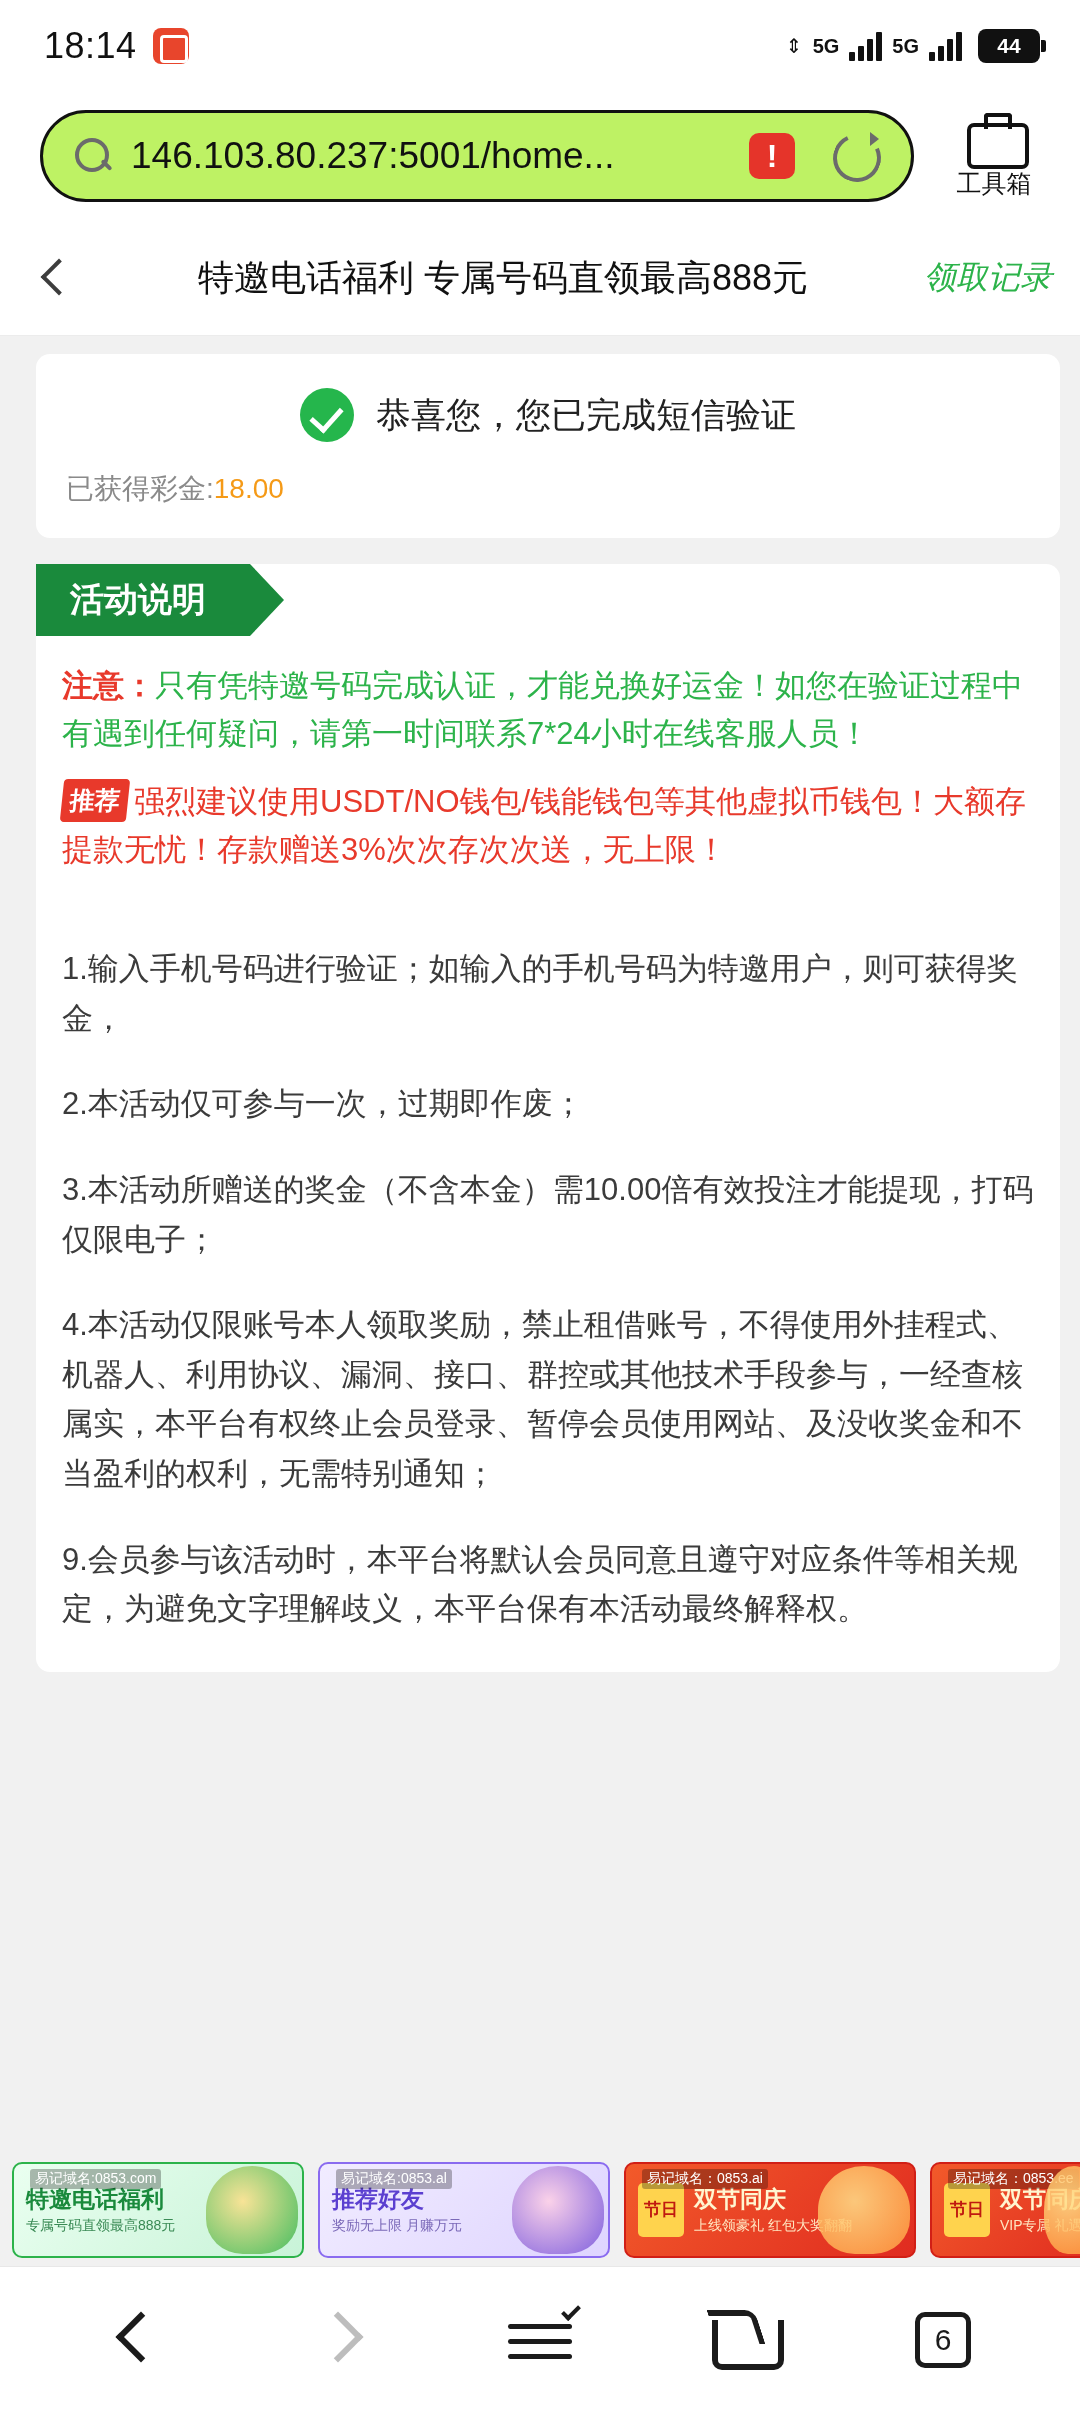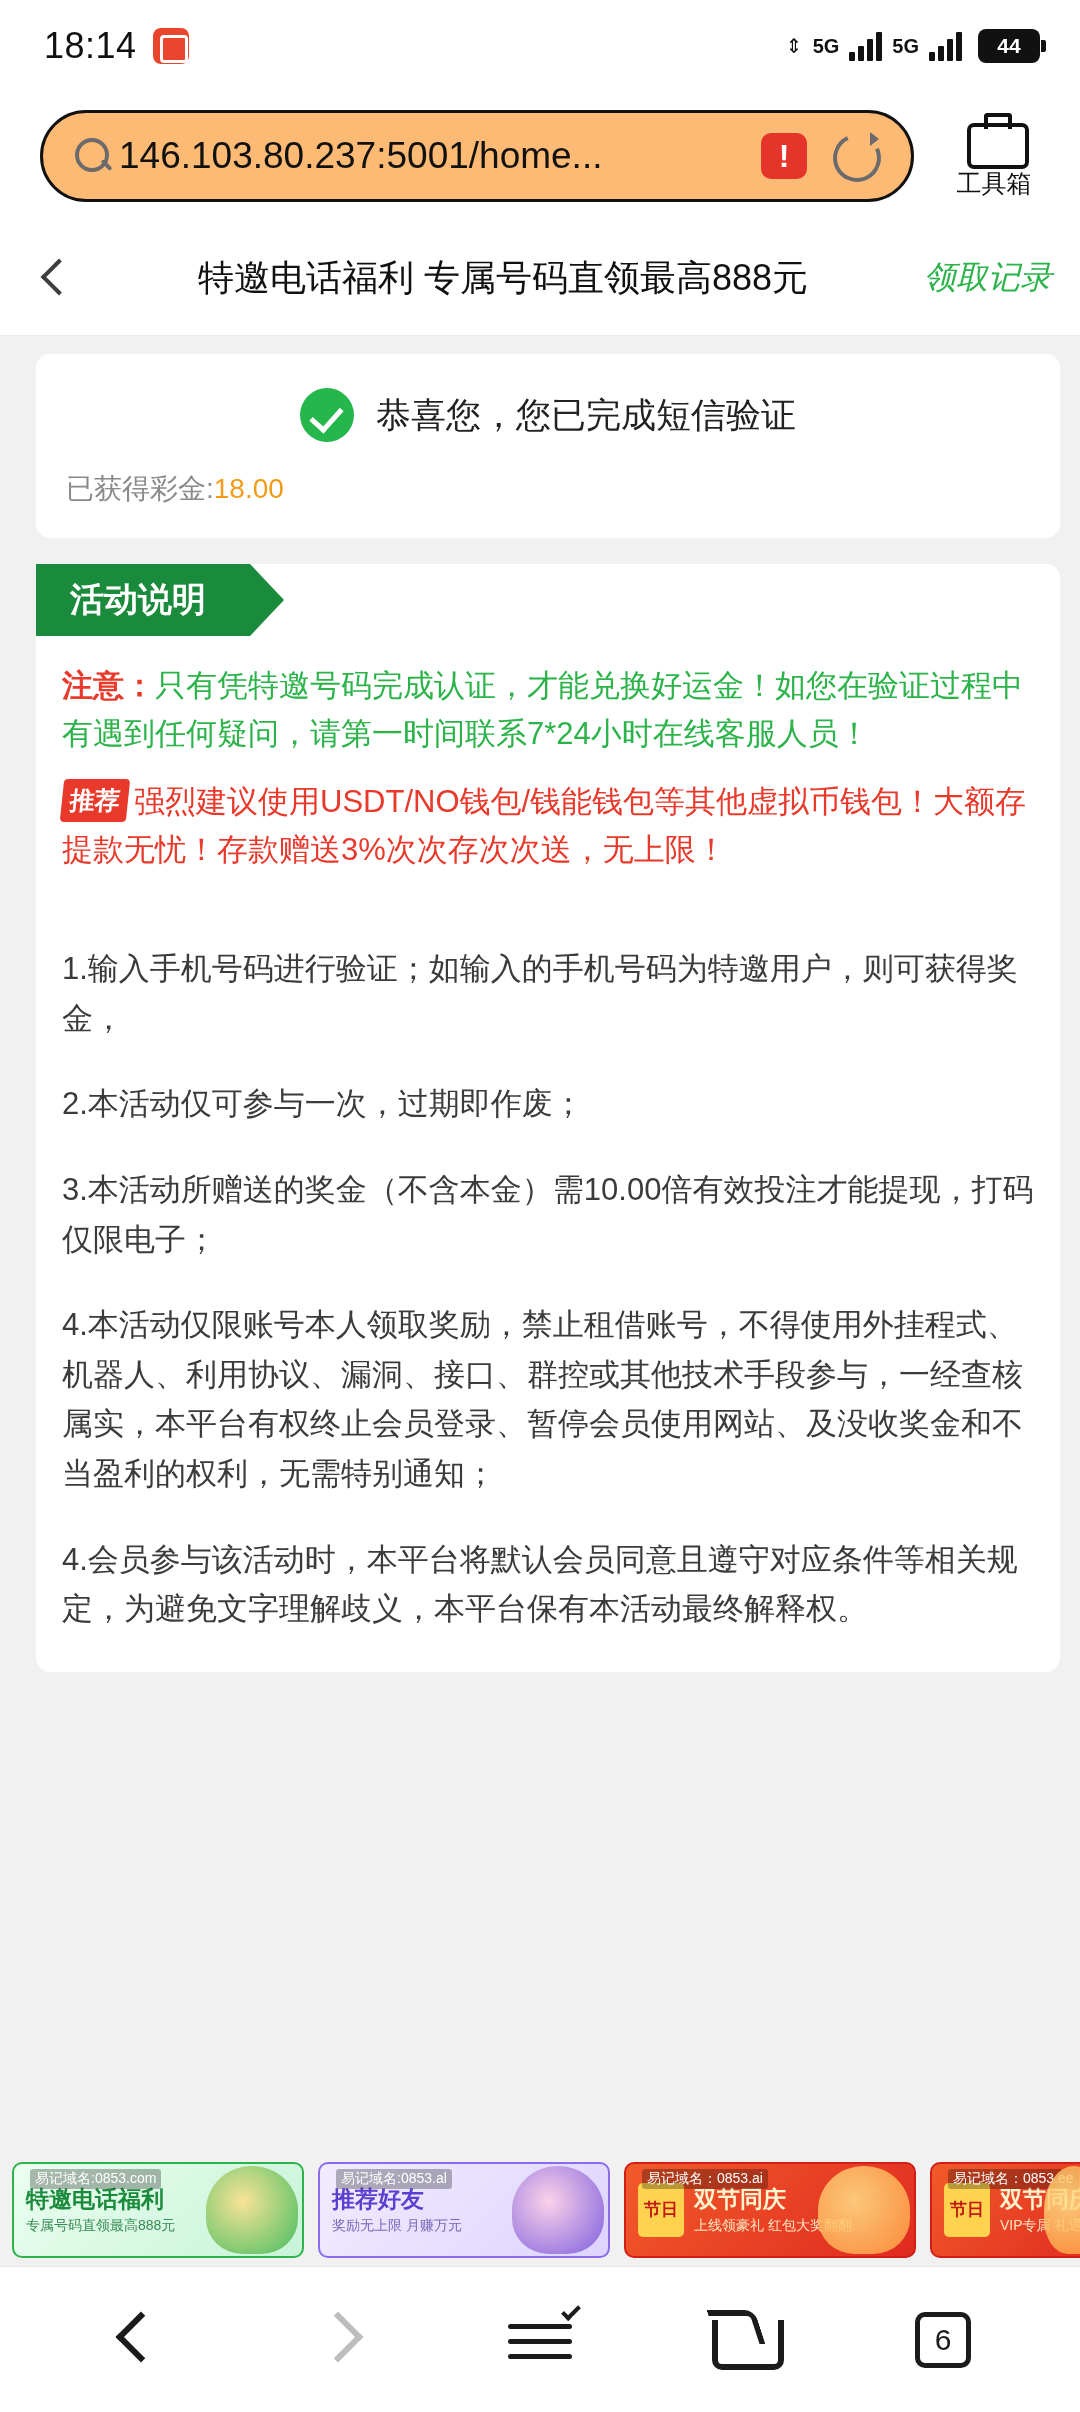--- a/index.html
+++ b/index.html
@@ -52,23 +52,23 @@
   
   .urlbar-row {
     flex: 0 0 128px;
     display: flex; align-items: center;
     padding: 0 26px 0 40px; gap: 20px;
     background: #fff;
   }
   .urlbox {
     flex: 1 1 auto; height: 92px;
     border: 3px solid #111; border-radius: 46px;
-    display: flex; align-items: center; gap: 6px;
+    display: flex; align-items: center; gap: 18px;
     padding: 0 28px 0 30px;
-    background: #fdba74;
+    background: #bef264;
   }
   .search-icon { width: 40px; height: 40px; flex: 0 0 40px; position: relative; }
   .search-icon:before {
     content: ""; position: absolute; left: 2px; top: 2px;
     width: 26px; height: 26px; border: 4px solid #6b6b6b; border-radius: 50%;
   }
   .search-icon:after {
     content: ""; position: absolute; left: 27px; top: 27px;
     width: 13px; height: 4px; background: #6b6b6b; border-radius: 2px;
     transform: rotate(45deg);
@@ -335,21 +335,21 @@
           <span class="note-label">注意：</span><span class="note-green">只有凭特邀号码完成认证，才能兑换好运金！如您在验证过程中有遇到任何疑问，请第一时间联系7*24小时在线客服人员！</span>
         </div>
         <div class="p-red">
           <span class="tag-recommend">推荐</span><span>强烈建议使用USDT/NO钱包/钱能钱包等其他虚拟币钱包！大额存提款无忧！存款赠送3%次次存次次送，无上限！</span>
         </div>
         <div class="spacer"></div>
         <div class="p-item">1.输入手机号码进行验证；如输入的手机号码为特邀用户，则可获得奖金，</div>
         <div class="p-item">2.本活动仅可参与一次，过期即作废；</div>
         <div class="p-item">3.本活动所赠送的奖金（不含本金）需10.00倍有效投注才能提现，打码仅限电子；</div>
         <div class="p-item">4.本活动仅限账号本人领取奖励，禁止租借账号，不得使用外挂程式、机器人、利用协议、漏洞、接口、群控或其他技术手段参与，一经查核属实，本平台有权终止会员登录、暂停会员使用网站、及没收奖金和不当盈利的权利，无需特别通知；</div>
-        <div class="p-item">4.会员参与该活动时，本平台将默认会员同意且遵守对应条件等相关规定，为避免文字理解歧义，本平台保有本活动最终解释权。</div>
+        <div class="p-item">9.会员参与该活动时，本平台将默认会员同意且遵守对应条件等相关规定，为避免文字理解歧义，本平台保有本活动最终解释权。</div>
       </div>
     </div>
 
     <div class="banner-strip">
       <div class="banner b1">
         <span class="b-domain">易记域名:0853.com</span>
         <span class="b-art"></span>
         <span class="b-text">
           <span class="b-title">特邀电话福利</span>
           <span class="b-sub">专属号码直领最高888元</span>

